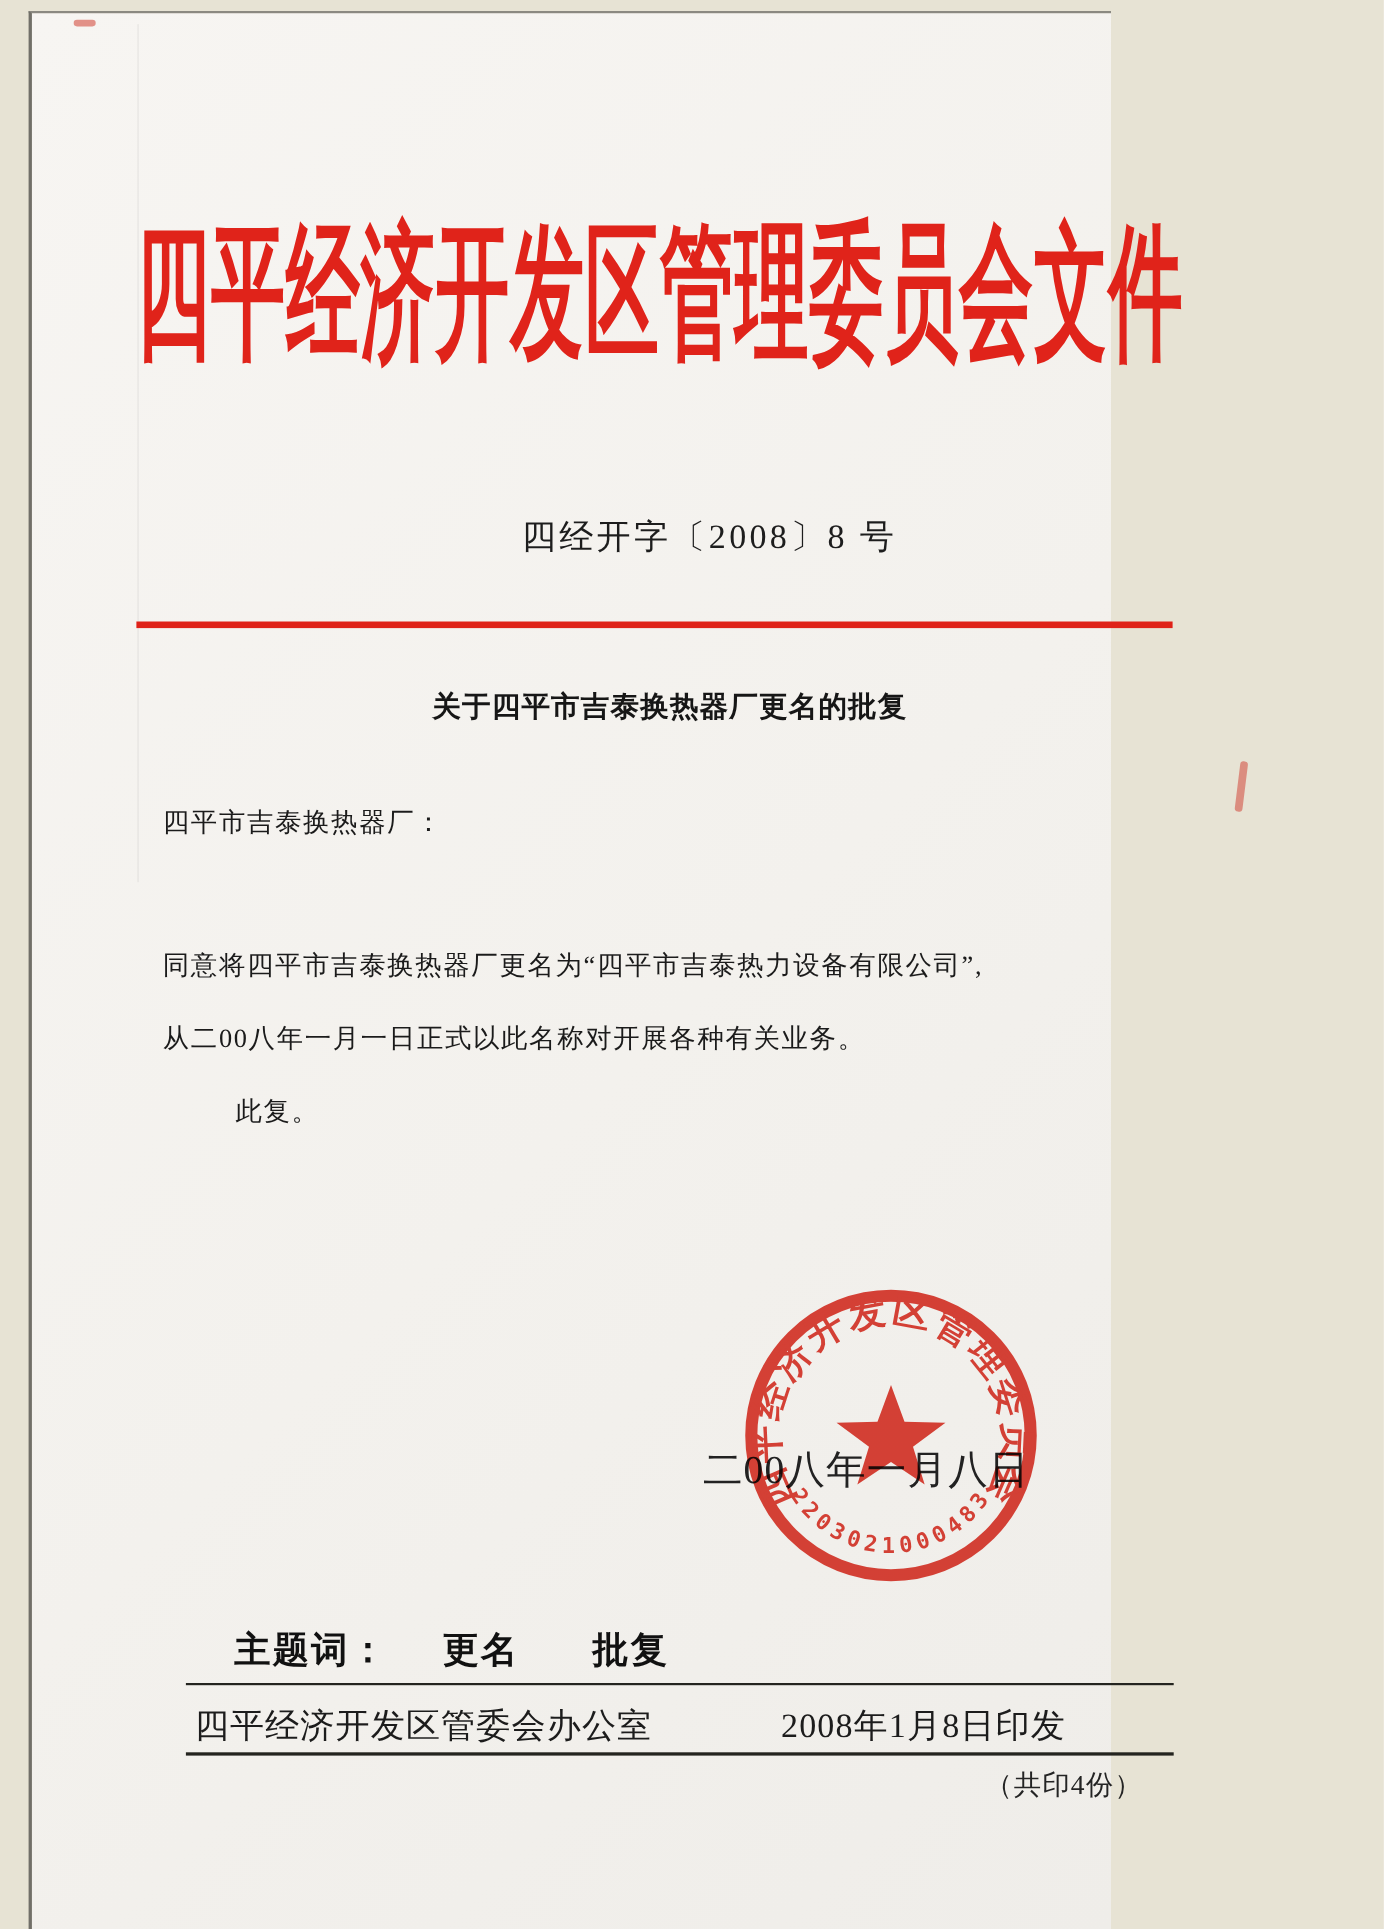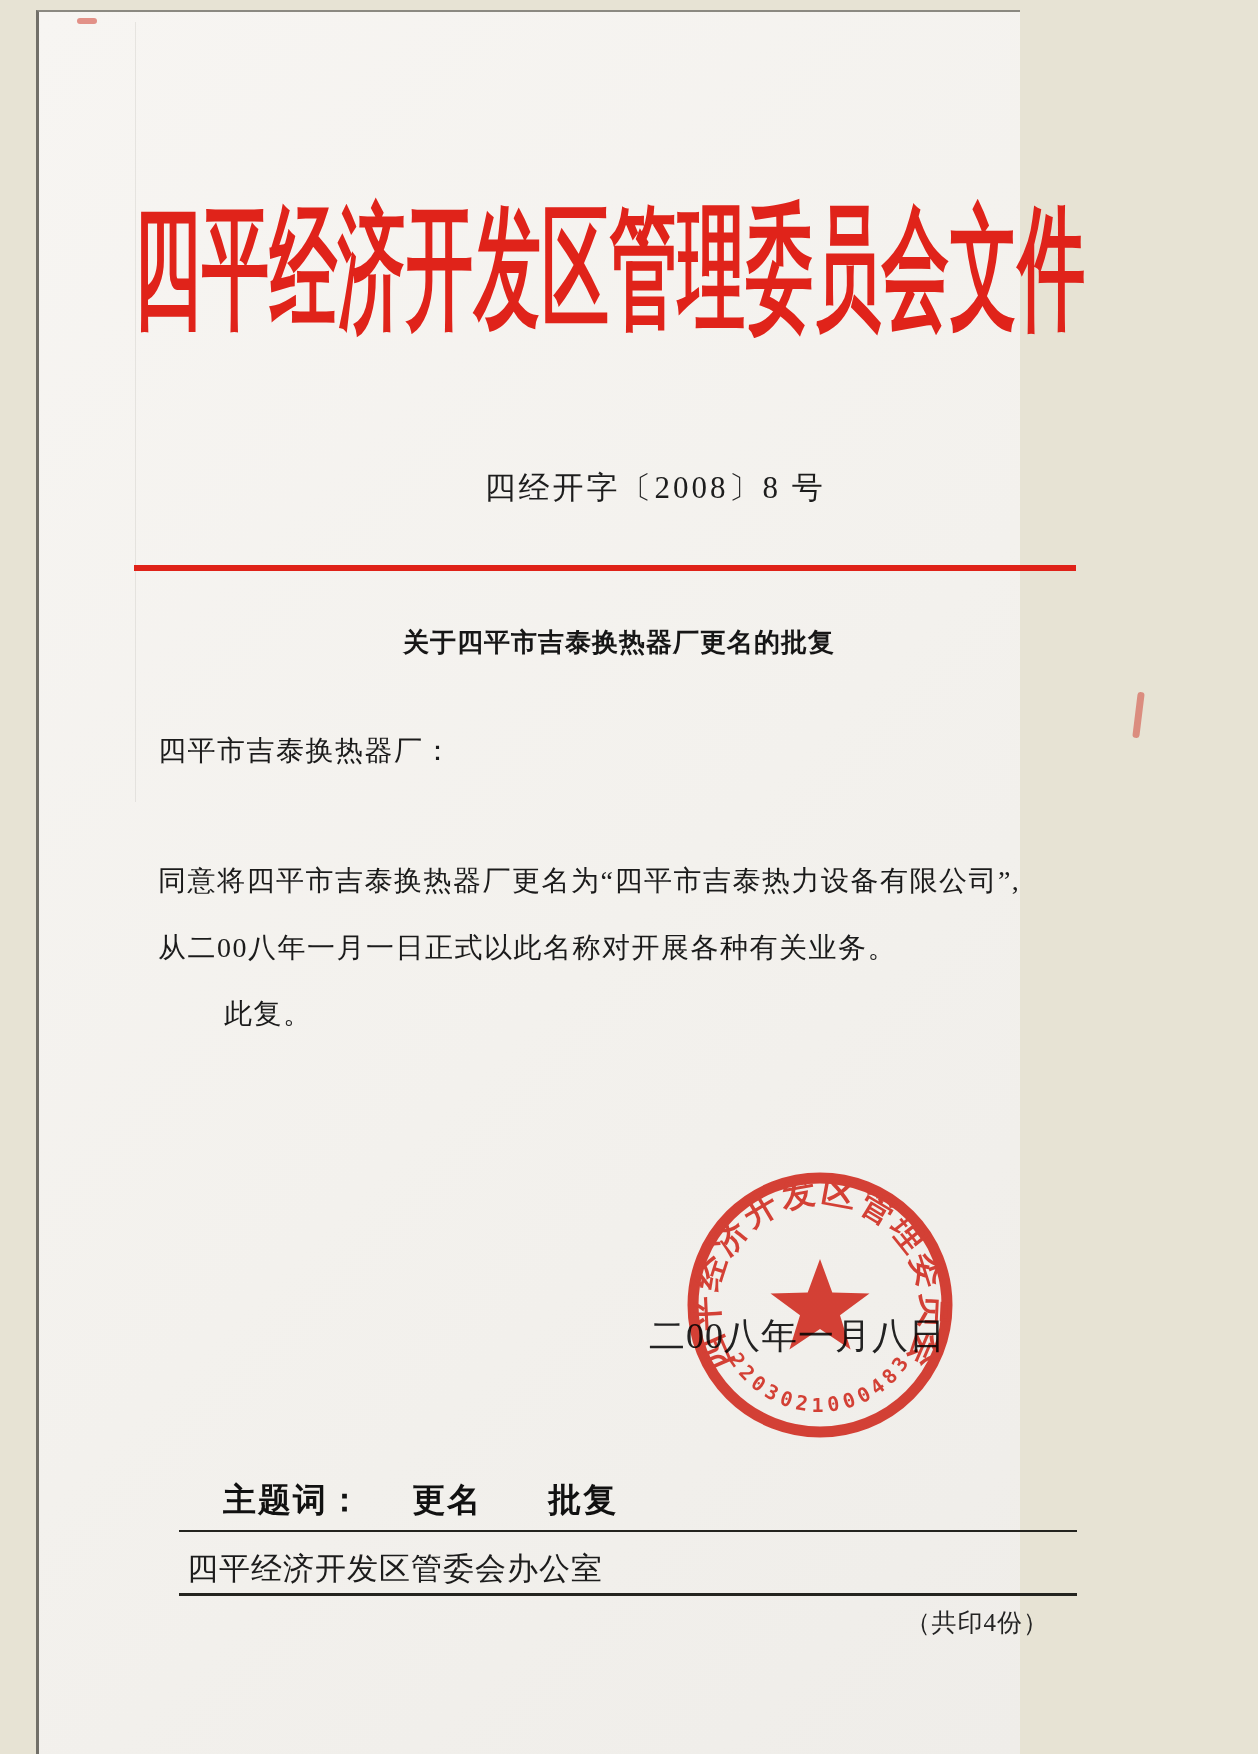--- a/index.html
+++ b/index.html
@@ -3,21 +3,21 @@
 <meta charset="utf-8">
 <style>
   html,body{margin:0;padding:0;}
   body{
     width:1258px;height:1754px;
     background:#e7e3d4;
     font-family:"Liberation Serif","DejaVu Serif",serif;
     position:relative;overflow:hidden;
   }
   .paper{
-    position:absolute;left:36px;top:10px;width:984px;height:1744px;
+    position:absolute;left:26px;top:10px;width:984px;height:1744px;
     background:linear-gradient(135deg,#f7f5f2 0%,#f3f1ed 55%,#efede9 100%);
     border-left:3px solid #716f68;
     border-top:2px solid #8b8981;
     box-sizing:border-box;
     padding-left:20px;
   }
   .abs{position:absolute;white-space:nowrap;}
   .header-title{
     left:95px;top:190px;
     font-size:67px;font-weight:bold;
@@ -35,21 +35,21 @@
     left:95px;top:553px;width:942px;height:6px;
     background:#df2218;
   }
   .doc-title{
     left:0;top:613px;width:1160px;text-align:center;
     font-size:26px;font-weight:bold;color:#161616;
     letter-spacing:1px;
     font-family:"Liberation Sans","DejaVu Sans",sans-serif;
   }
   .body-line{
-    font-size:28px;color:#1b1b1b;letter-spacing:1.5px;line-height:1.2;
+    font-size:24px;color:#1b1b1b;letter-spacing:1.5px;line-height:1.2;
   }
   .salutation{left:119px;top:722px;}
   .bline1{left:188px;top:784px;}
   .bline2{left:119px;top:852px;}
   .bline3{left:119px;top:919px;}
   .closing{left:185px;top:985px;}
   .date-line{
     left:610px;top:1300px;
     font-size:36px;color:#222;letter-spacing:1px;
   }
@@ -134,18 +134,19 @@
 
   <div class="abs subject-row">
     <span>主题词：</span>
     <span class="kw1">更名</span>
     <span class="kw2">批复</span>
   </div>
 
   <div class="abs rule1"></div>
 
   <div class="abs footer-office">四平经济开发区管委会办公室</div>
+  <div class="abs footer-date">2008年1月8日印发</div>
 
   <div class="abs rule2"></div>
 
   <div class="abs footer-copies">（共印4份）</div>
 
 </div>
 
 </body></html>

